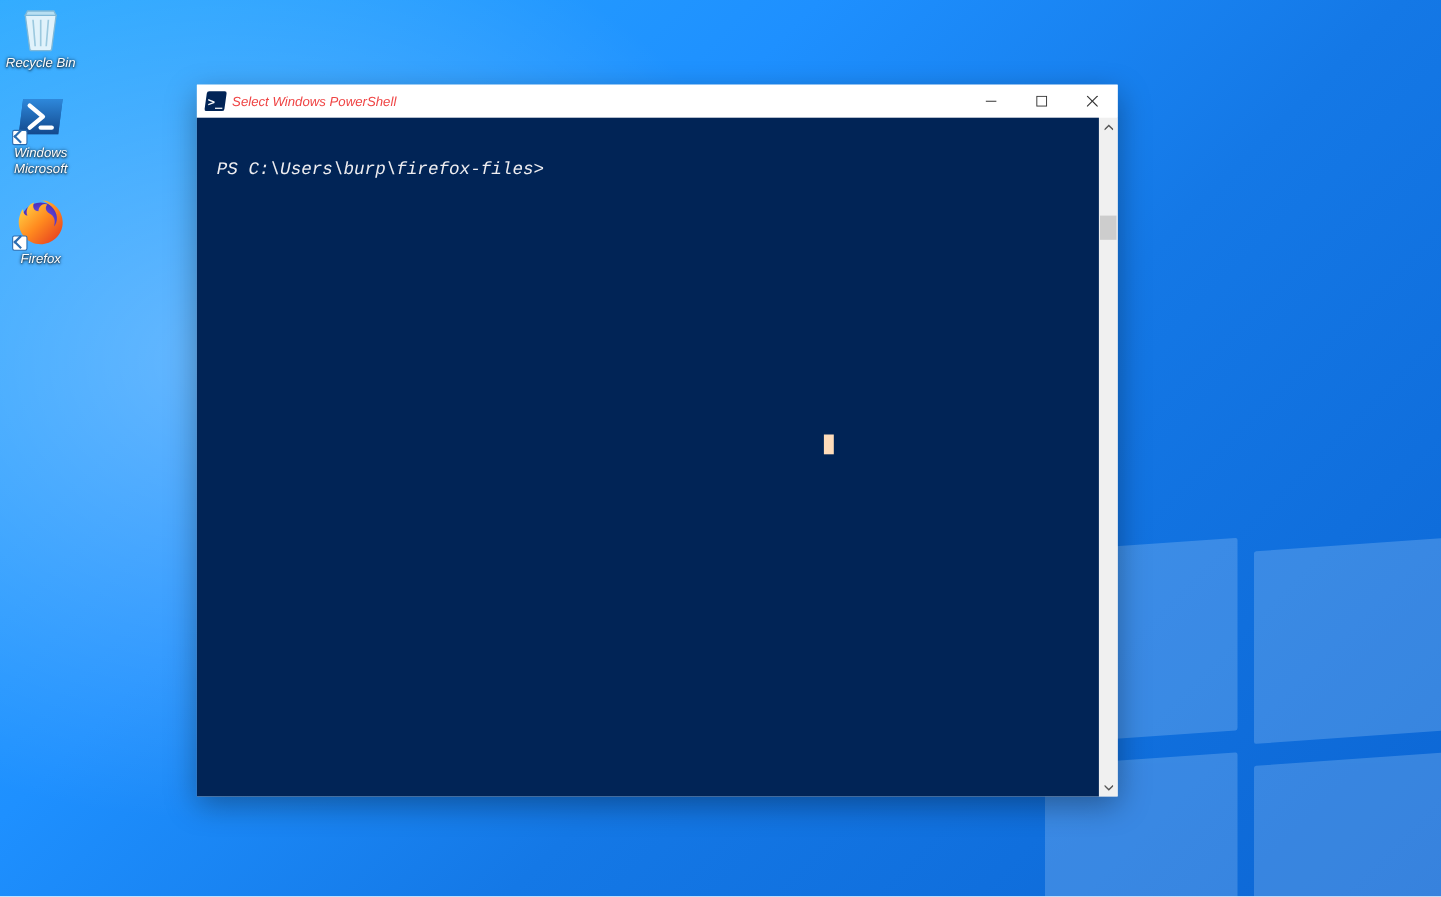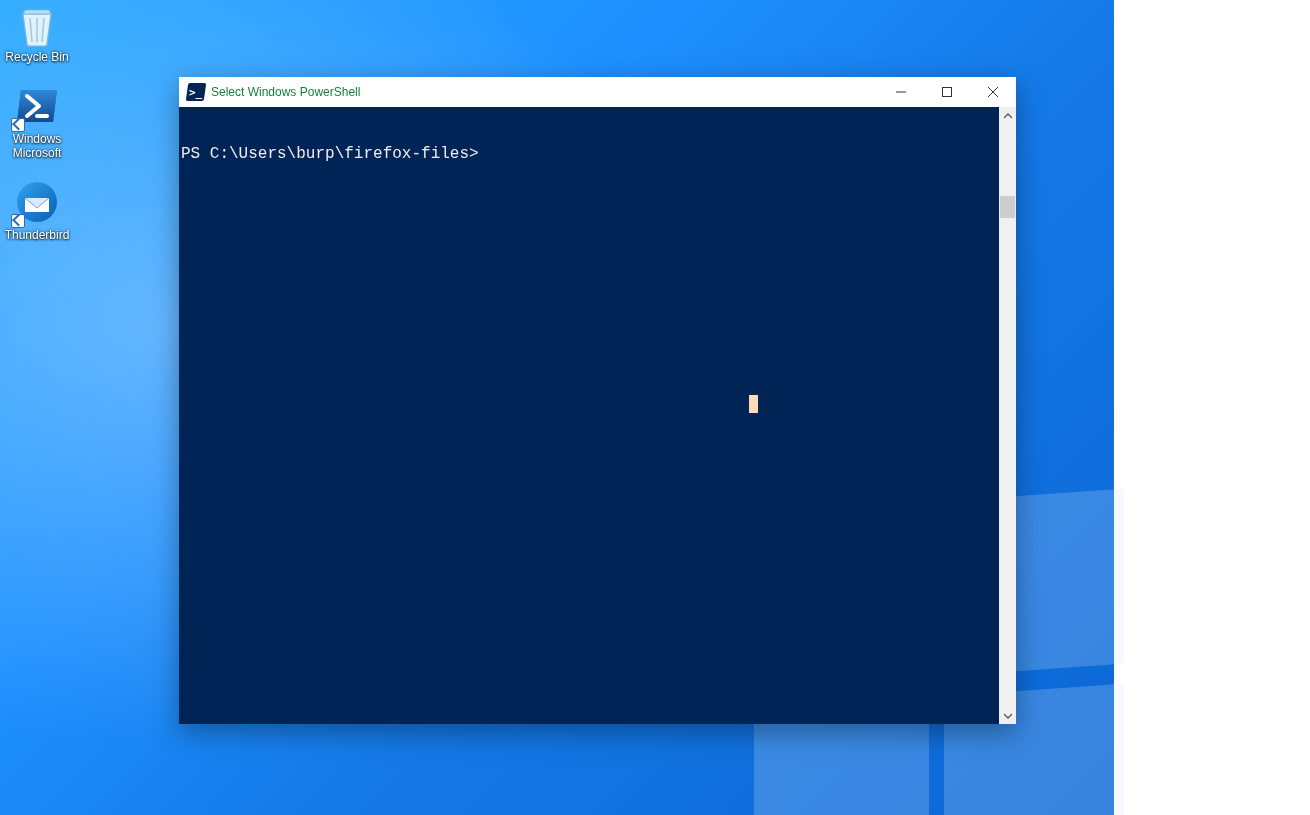--- a/index.html
+++ b/index.html
@@ -1,21 +1,22 @@
 <!DOCTYPE html>
 <html><head>
 <meta charset="utf-8">
 <style>
   * { margin:0; padding:0; box-sizing:border-box; }
   html,body { width:1310px; height:815px; overflow:hidden; font-family:"Segoe UI",Tahoma,sans-serif; }
   .desktop {
-    position:relative; width:1114px; height:815px;
+    position:relative; width:1310px; height:815px;
     background:
       radial-gradient(ellipse 900px 700px at 15% 40%, rgba(255,255,255,0.30), rgba(255,255,255,0) 60%),
       linear-gradient(135deg,#2aa9ff 0%,#1e90ff 35%,#1478e6 60%,#0c66d4 100%);
+    font-style: italic;
   }
   
   .winlogo { position:absolute; right:-20px; bottom:-60px; width:380px; height:380px; opacity:0.22; }
   .winlogo .q { position:absolute; background:#cfe9ff; border-radius:2px; }
   .winlogo .tl { left:0; top:0; width:175px; height:175px; transform:skewY(-4deg); }
   .winlogo .tr { left:190px; top:0; width:180px; height:175px; transform:skewY(-4deg); }
   .winlogo .bl { left:0; top:195px; width:175px; height:180px; transform:skewY(-4deg); }
   .winlogo .br { left:190px; top:195px; width:180px; height:180px; transform:skewY(-4deg); }
 
   
@@ -26,32 +27,32 @@
   .shortcut-arrow { position:absolute; left:-2px; bottom:-2px; width:14px; height:14px; background:#fff; border:1px solid #2b6cb0; border-radius:2px; display:flex; align-items:center; justify-content:center; }
   .shortcut-arrow::after { content:""; display:block; width:7px; height:7px; border-left:2px solid #2b6cb0; border-bottom:2px solid #2b6cb0; transform:rotate(45deg) translate(-1px,-1px); }
 
   
   .window {
     position:absolute; left:179px; top:77px; width:837px; height:647px;
     background:#fff; box-shadow:0 8px 26px rgba(0,0,0,0.35);
   }
   .titlebar { height:30px; display:flex; align-items:center; background:#fff; }
   .titlebar .appicon { width:18px; height:18px; margin:0 6px 0 8px; }
-  .titlebar .title { font-size:12px; color:#15803d; flex:0 0 auto; }
+  .titlebar .title { font-size:12px; color:#ef4444; flex:0 0 auto; }
   .titlebar .spacer { flex:1; }
   .tbtn { width:46px; height:30px; display:flex; align-items:center; justify-content:center; color:#333; }
   .tbtn svg { width:10px; height:10px; }
 
   .termwrap { position:absolute; left:0; top:30px; right:0; bottom:0; display:flex; }
   .terminal {
     flex:1; background:#012456; color:#eeedf0;
     font-family:Consolas,"Courier New",monospace; font-size:16px; line-height:18px;
     padding:2px 0 0 0; position:relative; white-space:pre;
   }
-  .terminal .line { padding:0 2px; }
+  .terminal .line { padding:0 18px; }
   .sel-cursor { position:absolute; width:9px; height:18px; background:#fedcba; }
 
   .vscroll { width:17px; background:#f0f0f0; display:flex; flex-direction:column; }
   .vscroll .arrow { height:17px; display:flex; align-items:center; justify-content:center; color:#555; font-size:9px; }
   .vscroll .track { flex:1; position:relative; }
   .vscroll .thumb { position:absolute; left:1px; right:1px; background:#cdcdcd; }
 
   
   .psicon { background:#012456; border-radius:2px; transform:skewX(-8deg); display:flex; align-items:center; justify-content:center; }
   .psicon span { transform:skewX(8deg); color:#fff; font-weight:bold; font-family:Consolas,monospace; }
@@ -94,39 +95,42 @@
               </linearGradient>
             </defs>
           <path d="M14 14 L26 24 L14 34" stroke="#fff" stroke-width="4" fill="none" stroke-linecap="round" stroke-linejoin="round"></path>
           <line x1="24" y1="34" x2="34" y2="34" stroke="#fff" stroke-width="4" stroke-linecap="round"></line>
         </svg>
         <div class="shortcut-arrow"></div>
       </div>
       <div class="label">Windows Microsoft</div>
     </div>
 
-
     <div class="dicon">
       <div class="img">
         <svg viewBox="0 0 48 48" width="48" height="48">
           <defs>
-              <linearGradient id="tbg" x1="0" y1="0" x2="1" y2="1">
-                <stop offset="0" stop-color="#2fa4ef"></stop>
-                <stop offset="1" stop-color="#0b5db3"></stop>
+            <radialGradient id="ffb" cx="50%" cy="50%" r="60%">
+                <stop offset="0" stop-color="#7b5cff"></stop>
+                <stop offset="1" stop-color="#4326a8"></stop>
+              </radialGradient>
+            <linearGradient id="fff" x1="0" y1="0" x2="1" y2="1">
+                <stop offset="0" stop-color="#ffe14d"></stop>
+                <stop offset="0.5" stop-color="#ff8a1f"></stop>
+                <stop offset="1" stop-color="#e2321f"></stop>
               </linearGradient>
-            </defs>
-          <circle cx="24" cy="24" r="20" fill="url(#tbg)"></circle>
-          <path d="M12 20 L36 20 L36 34 L12 34 Z" fill="#fff"></path>
-          <path d="M12 20 L24 30 L36 20" fill="#dbeafe"></path>
-          <path d="M12 20 L24 30 L36 20" stroke="#6aa9d8" stroke-width="1" fill="none"></path>
+          </defs>
+          <circle cx="24" cy="24" r="18" fill="url(#ffb)"></circle>
+          <path d="M24 4 C36 4 44 14 44 24 C44 36 34 44 24 44 C12 44 4 34 4 24 C4 20 6 14 8 12 C8 16 10 18 12 18 C10 14 12 8 18 6 C16 10 18 14 22 14 C22 10 26 6 30 8 C28 10 28 14 32 16 C36 18 38 22 36 28 C40 24 40 16 34 10 C30 6 26 4 24 4 Z" fill="url(#fff)"></path>
         </svg>
         <div class="shortcut-arrow"></div>
       </div>
-      <div class="label">Thunderbird</div>
+      <div class="label">Firefox</div>
     </div>
+
 
   </div>
 
   <div class="window">
     <div class="titlebar">
       <div class="appicon psicon">
           <span style="font-size:11px;">&gt;_</span>
         </div>
       <div class="title">Select Windows PowerShell</div>
       <div class="spacer"></div>

